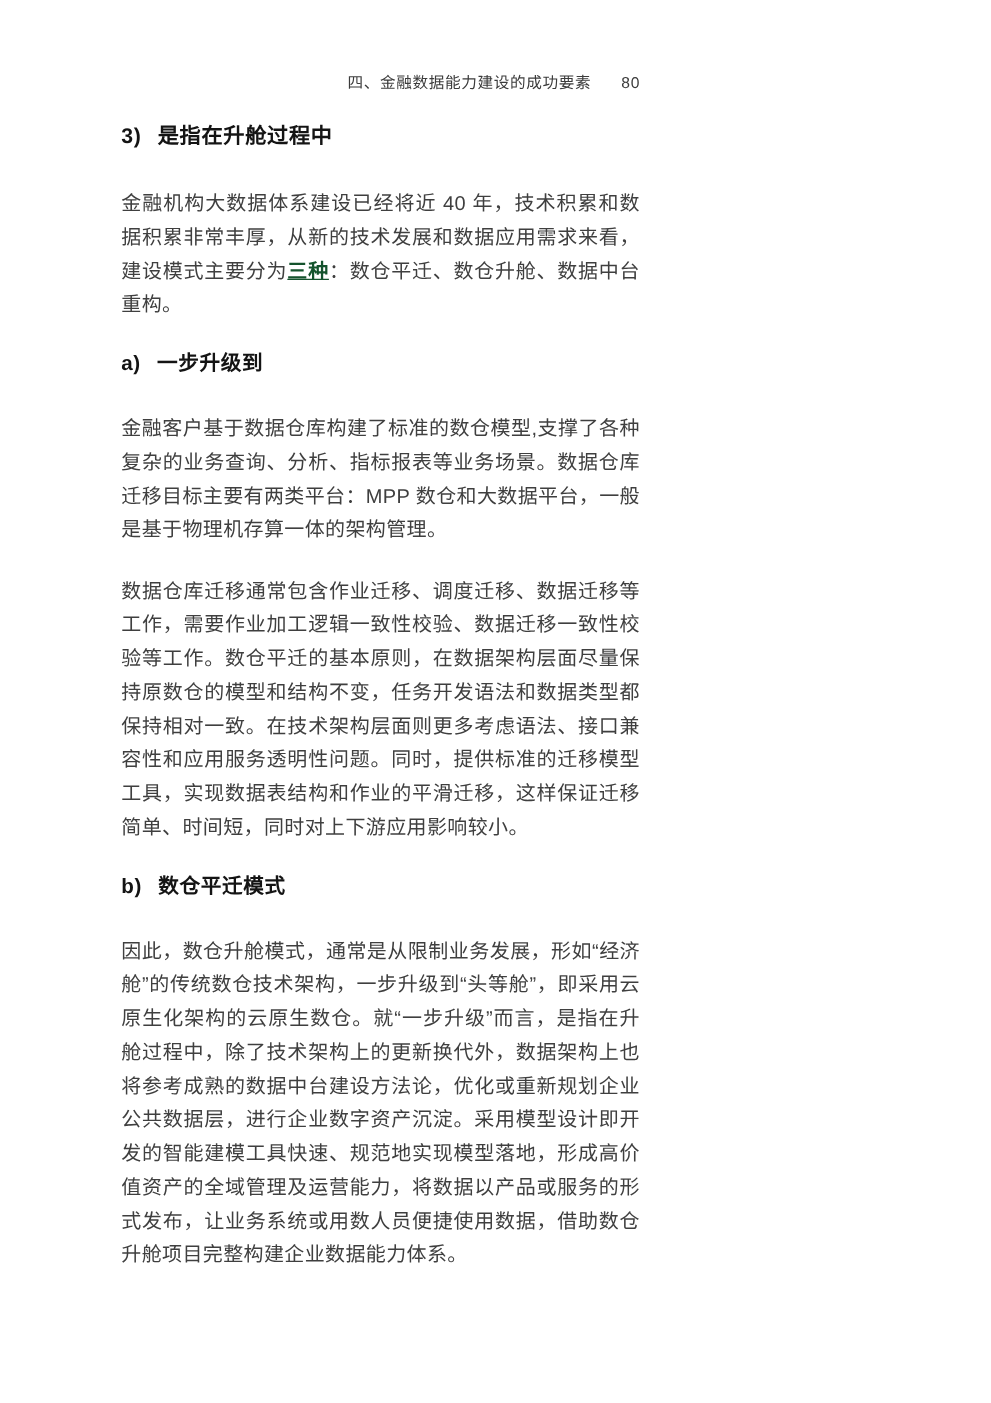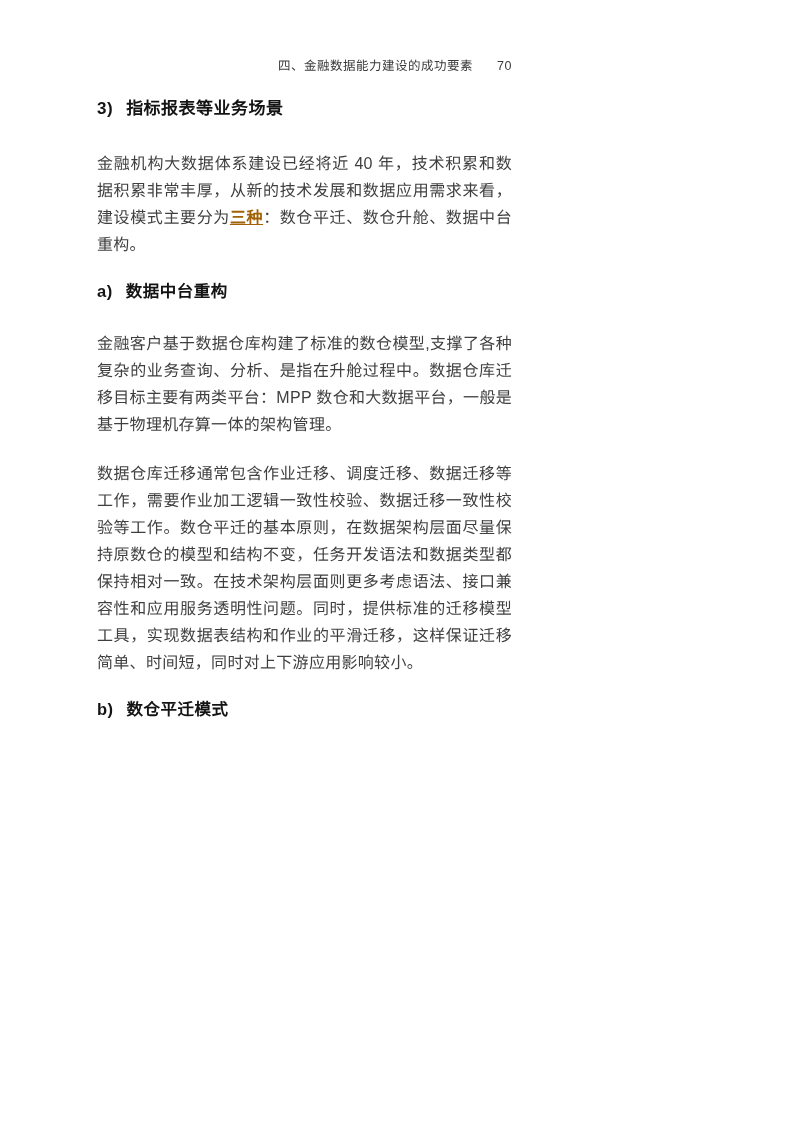--- a/index.html
+++ b/index.html
@@ -55,50 +55,51 @@
   .para {
     margin: 0 0 22px 0;
     font-size: 16px;
     line-height: 27px;
     color: #3f3f3f;
     text-align: justify;
     letter-spacing: 0.3px;
   }
   .bold-term {
     font-weight: 700;
-    color: #a16207;
+    color: #14532d;
     text-decoration: underline;
   }
 </style>
 </head>
 <body>
 
 <div class="page">
 
   <header class="page-header">
     <span>四、金融数据能力建设的成功要素</span>
-    <span>70</span>
+    <span>80</span>
   </header>
 
   <h2 class="main-heading">
     <span>3)</span>
-    <span>指标报表等业务场景</span>
+    <span>是指在升舱过程中</span>
   </h2>
 
   <p class="para"><span>金融机构大数据体系建设已经将近 40 年，技术积累和数据积累非常丰厚，从新的技术发展和数据应用需求来看，建设模式主要分为</span><strong class="bold-term">三种</strong><span>：数仓平迁、数仓升舱、数据中台重构。</span></p>
 
   <h3 class="sub-heading">
     <span>a)</span>
-    <span>数据中台重构</span>
+    <span>一步升级到</span>
   </h3>
 
-  <p class="para">金融客户基于数据仓库构建了标准的数仓模型,支撑了各种复杂的业务查询、分析、是指在升舱过程中。数据仓库迁移目标主要有两类平台：MPP 数仓和大数据平台，一般是基于物理机存算一体的架构管理。</p>
+  <p class="para">金融客户基于数据仓库构建了标准的数仓模型,支撑了各种复杂的业务查询、分析、指标报表等业务场景。数据仓库迁移目标主要有两类平台：MPP 数仓和大数据平台，一般是基于物理机存算一体的架构管理。</p>
 
   <p class="para">数据仓库迁移通常包含作业迁移、调度迁移、数据迁移等工作，需要作业加工逻辑一致性校验、数据迁移一致性校验等工作。数仓平迁的基本原则，在数据架构层面尽量保持原数仓的模型和结构不变，任务开发语法和数据类型都保持相对一致。在技术架构层面则更多考虑语法、接口兼容性和应用服务透明性问题。同时，提供标准的迁移模型工具，实现数据表结构和作业的平滑迁移，这样保证迁移简单、时间短，同时对上下游应用影响较小。</p>
 
   <h3 class="sub-heading">
     <span>b)</span>
     <span>数仓平迁模式</span>
   </h3>
 
 
+  <p class="para">因此，数仓升舱模式，通常是从限制业务发展，形如“经济舱”的传统数仓技术架构，一步升级到“头等舱”，即采用云原生化架构的云原生数仓。就“一步升级”而言，是指在升舱过程中，除了技术架构上的更新换代外，数据架构上也将参考成熟的数据中台建设方法论，优化或重新规划企业公共数据层，进行企业数字资产沉淀。采用模型设计即开发的智能建模工具快速、规范地实现模型落地，形成高价值资产的全域管理及运营能力，将数据以产品或服务的形式发布，让业务系统或用数人员便捷使用数据，借助数仓升舱项目完整构建企业数据能力体系。</p>
 
 </div>
 
 </body></html>

